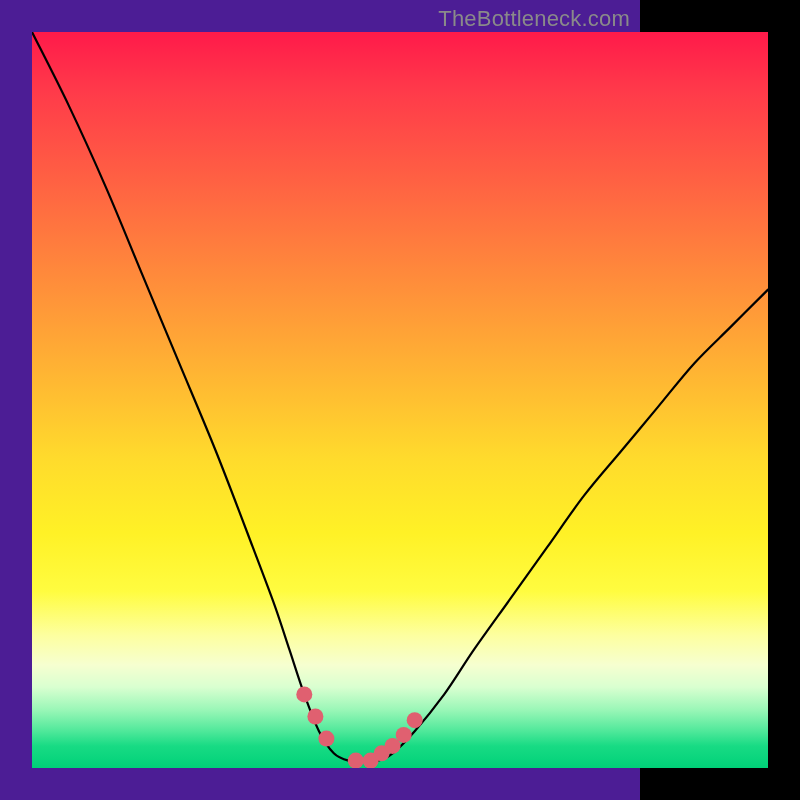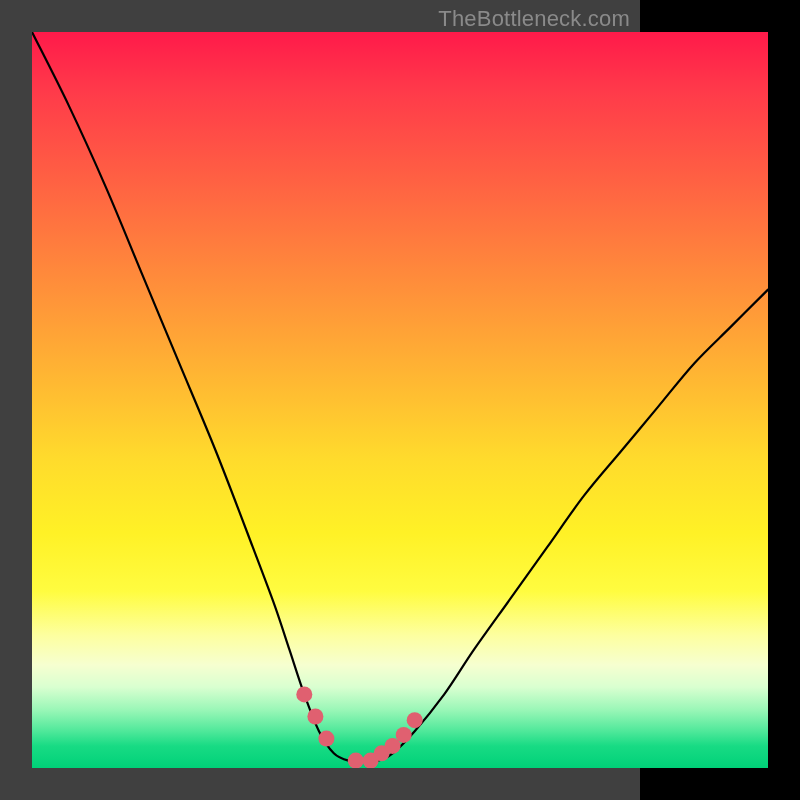--- a/index.html
+++ b/index.html
@@ -8,21 +8,21 @@
     width: 800px;
     height: 800px;
     background: #000;
     overflow: hidden;
     font-family: Arial, Helvetica, sans-serif;
   }
   .stage {
     position: relative;
     width: 640px;
     height: 800px;
-    background: #404040;
+    background: #4c1d95;
   }
   .plot {
     position: absolute;
     left: 32px;
     top: 32px;
     width: 736px;
     height: 736px;
     background: linear-gradient(to bottom,
       #ff1a4a 0%,
       #ff3a4a 8%,

